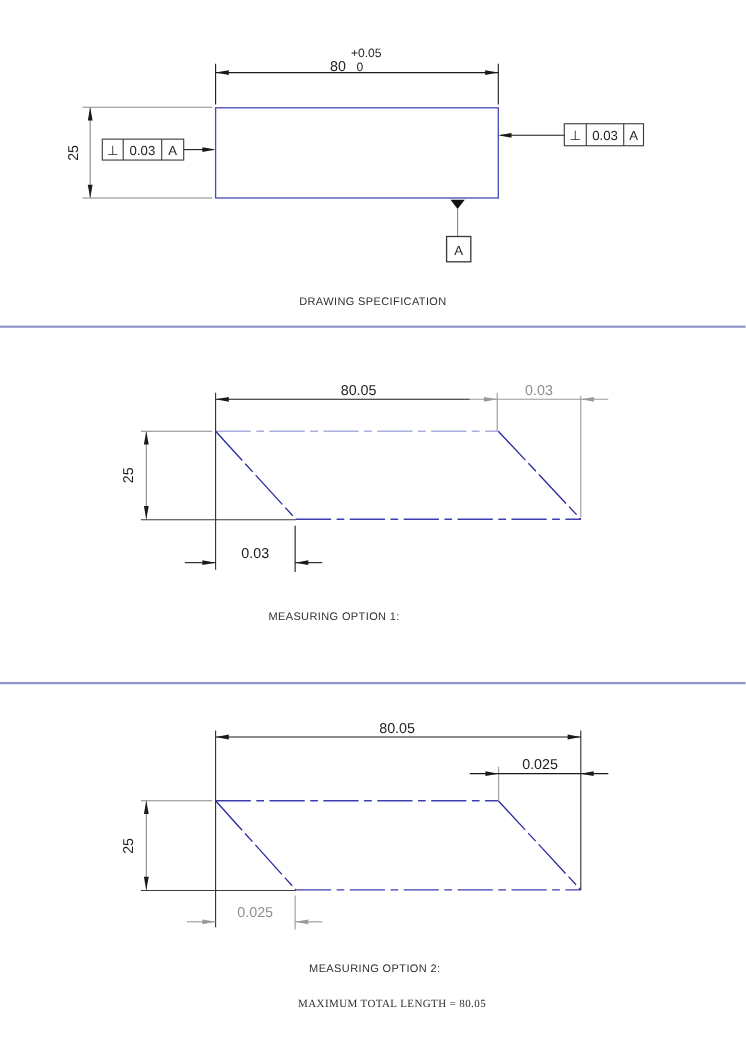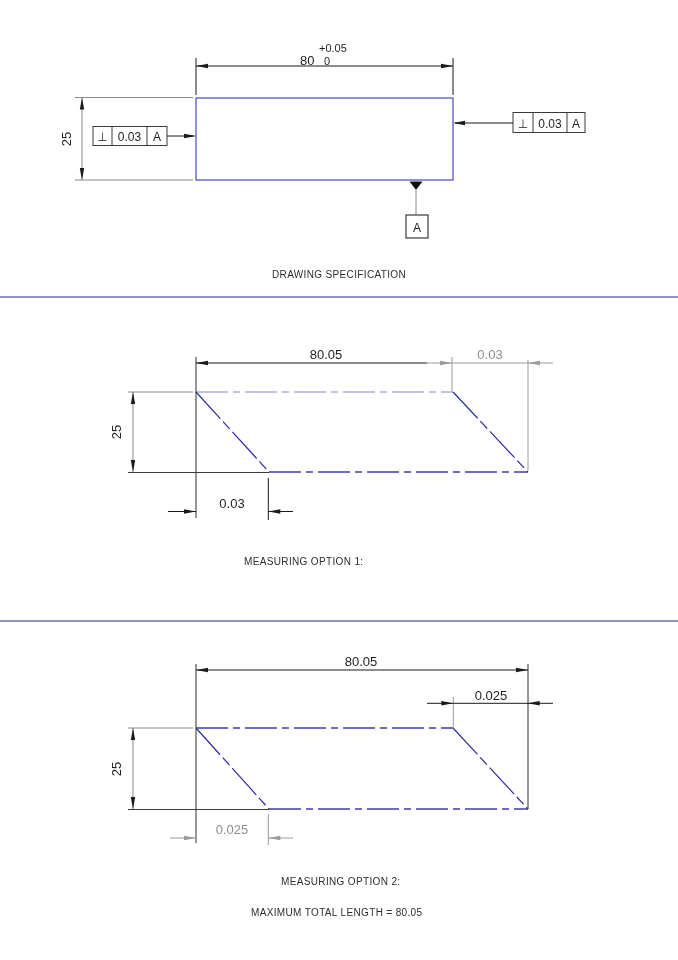--- a/index.html
+++ b/index.html
@@ -155,14 +155,14 @@
     </g>
   </svg>
 
   <div class="caption" style="left:272px;top:269px;">DRAWING SPECIFICATION</div>
   <div class="divider" style="top:296px;"></div>
 
   <div class="caption" style="left:244px;top:556px;">MEASURING OPTION 1:</div>
   <div class="divider" style="top:620px;"></div>
 
   <div class="caption" style="left:257px;top:876px;margin-left:24px;">MEASURING OPTION 2:</div>
-  <div class="caption" style="left:251px;top:907px;">MAXIMUM TOTAL LENGTH = 80.05</div>
+  <div class="caption" style="left:271px;top:907px;font-family:Liberation Serif, serif;">MAXIMUM TOTAL LENGTH = 80.05</div>
 </div>
 
 </body></html>

